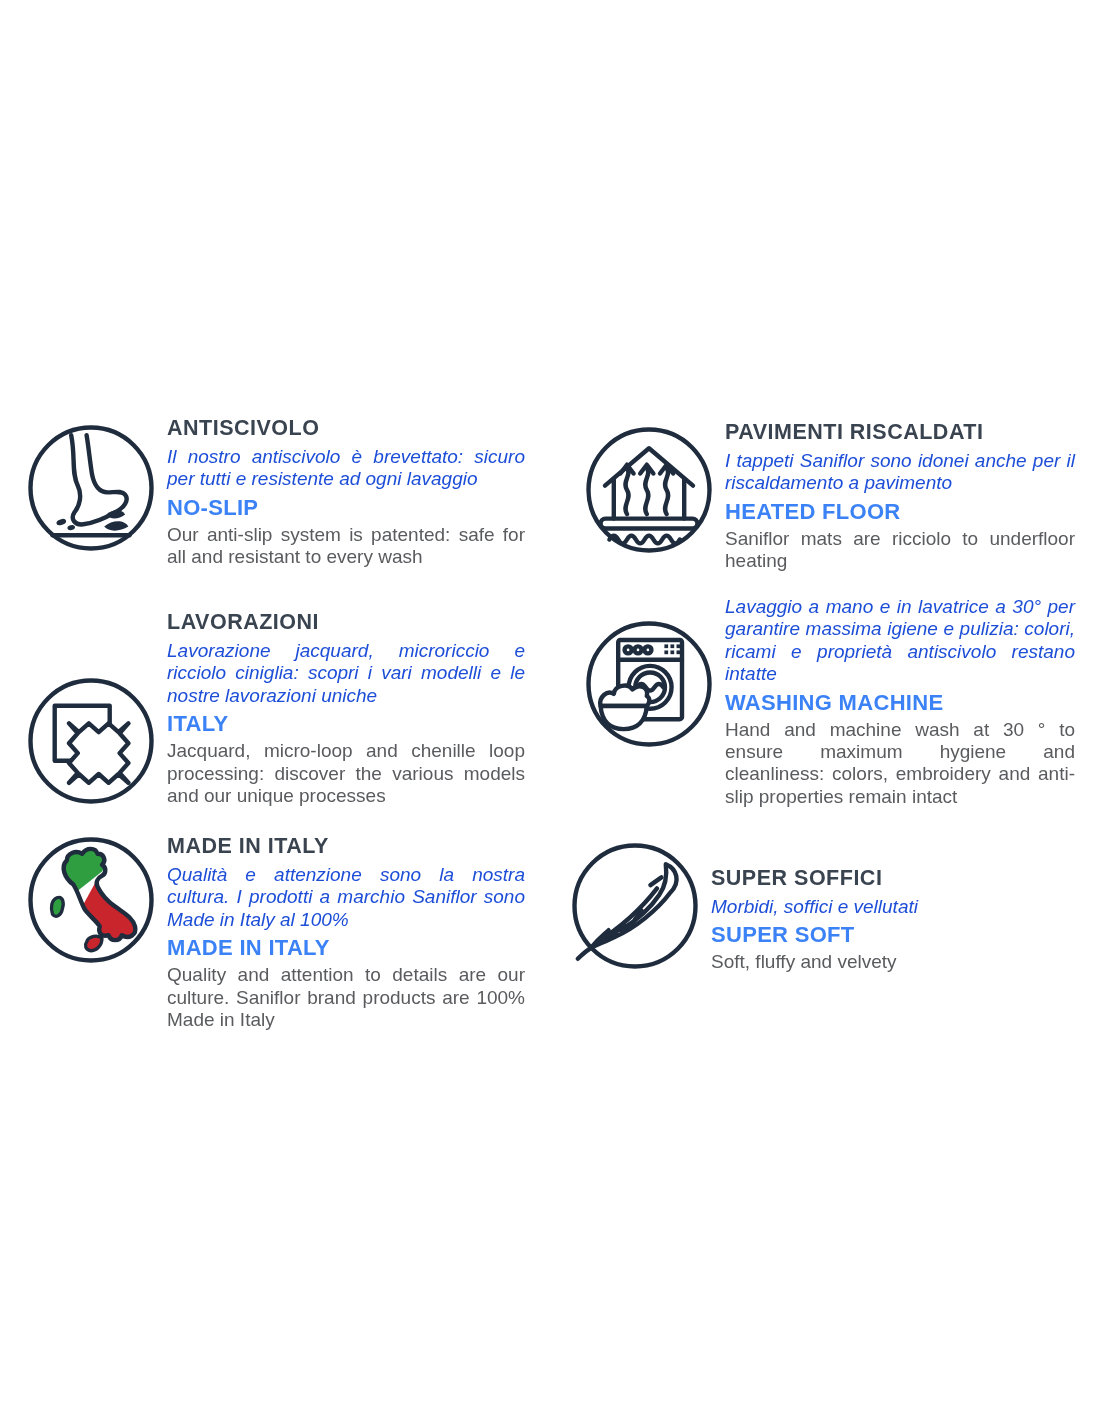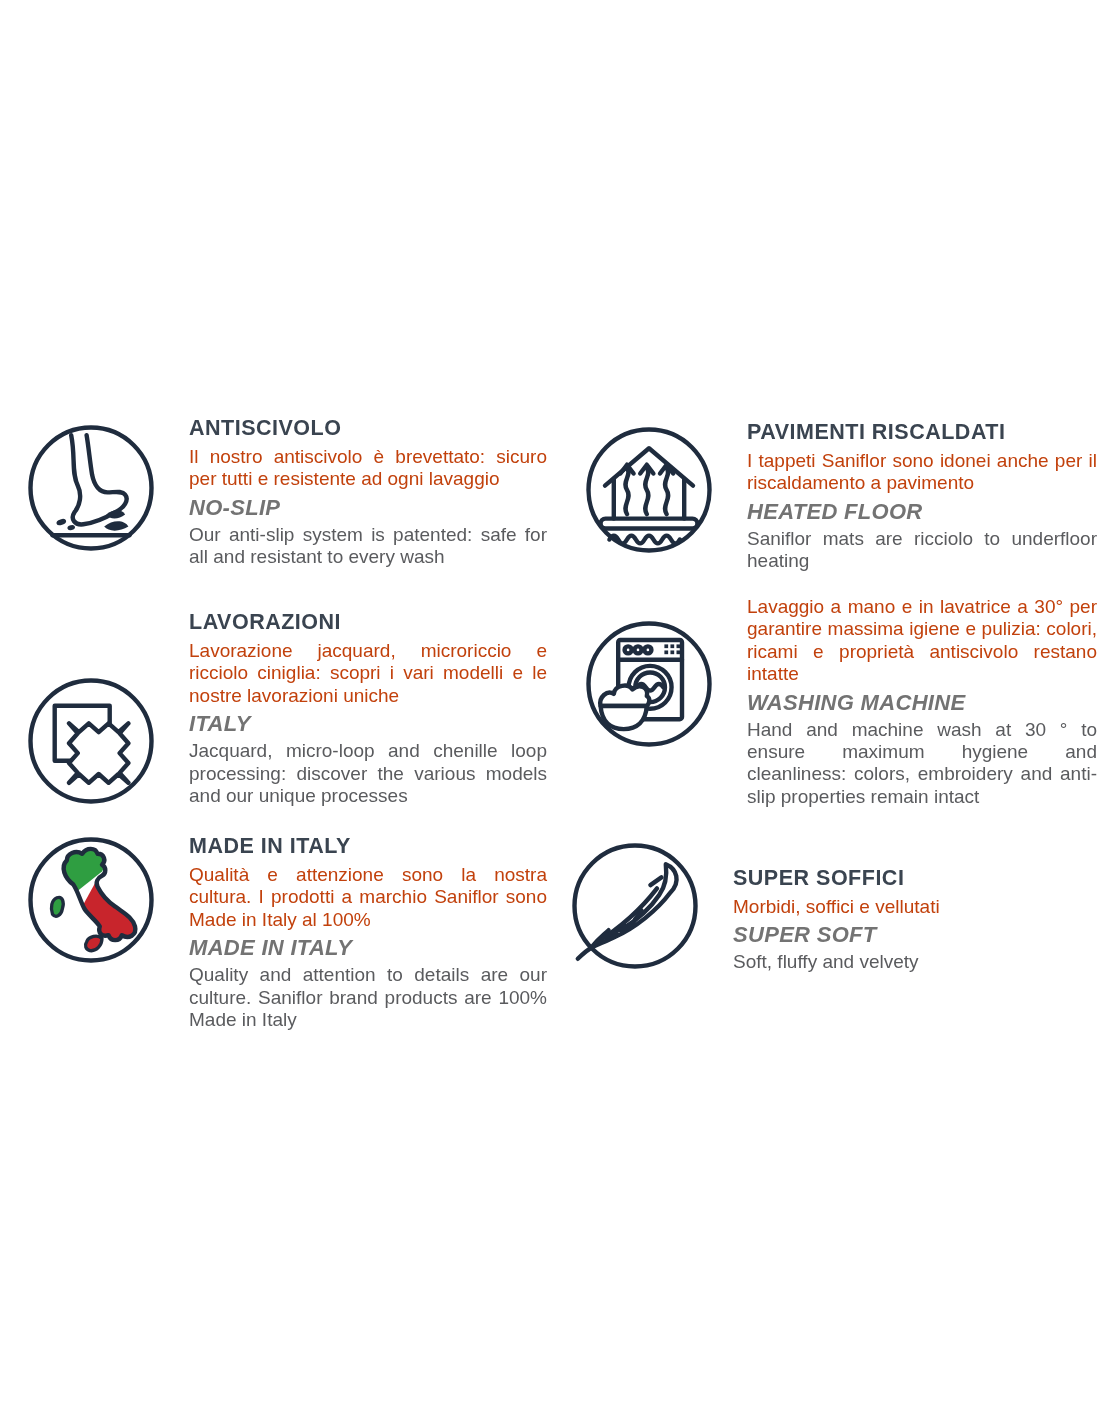--- a/index.html
+++ b/index.html
@@ -1,25 +1,25 @@
 <!DOCTYPE html>
 <html><head>
 <meta charset="utf-8">
 <style>
   html,body{margin:0;padding:0;background:#ffffff;}
   body{width:1100px;height:1422px;font-family:"Liberation Sans",sans-serif;}
   .canvas{position:relative;width:1100px;height:1422px;background:#fff;overflow:hidden;}
-  .feature{position:absolute;display:flex;gap:32px;}
+  .feature{position:absolute;display:flex;gap:10px;}
   .icon-wrap{flex:0 0 132px;width:132px;height:132px;}
   .icon-wrap svg{display:block;width:132px;height:132px;}
   .text{width:358px;}
   .text.narrow{width:350px;}
   .title{font-size:21.5px;font-weight:700;color:#3a4450;letter-spacing:.5px;margin:0 0 5px 0;}
-  .desc-it{font-size:19px;color:#c2410c;line-height:1.18;text-align:justify;margin:0 0 2px 0;}
-  .subtitle{font-size:22px;font-style:italic;font-weight:700;color:#737373;letter-spacing:.3px;margin:4px 0 3px 0;}
+  .desc-it{font-size:19px;color:#1d4ed8;line-height:1.18;text-align:justify;margin:0 0 2px 0;font-style:italic;}
+  .subtitle{font-size:22px;font-weight:700;color:#3b82f6;letter-spacing:.3px;margin:4px 0 3px 0;}
   .desc-en{font-size:19px;color:#5a5b5e;line-height:1.18;text-align:justify;margin:0;}
   
   #f1{left:25px;top:416px;} #f1 .icon-wrap{margin-top:6px;}
   #f2{left:583px;top:420px;} #f2 .icon-wrap{margin-top:4px;}
   #f3{left:25px;top:610px;align-items:flex-end;} #f3 .icon-wrap{margin-top:12px;}
   #f4{left:583px;top:596px;} #f4 .icon-wrap{margin-top:22px;}
   #f5{left:25px;top:834px;}
   #f6{left:569px;top:840px;} #f6 .text{margin-top:26px;}
   .ic{stroke:#1f2c3e;fill:none;stroke-width:4;stroke-linecap:round;stroke-linejoin:round;}
   .icf{fill:#1f2c3e;stroke:none;}

